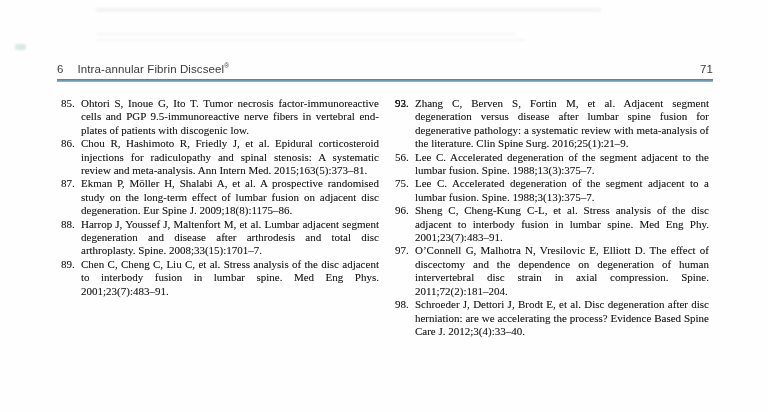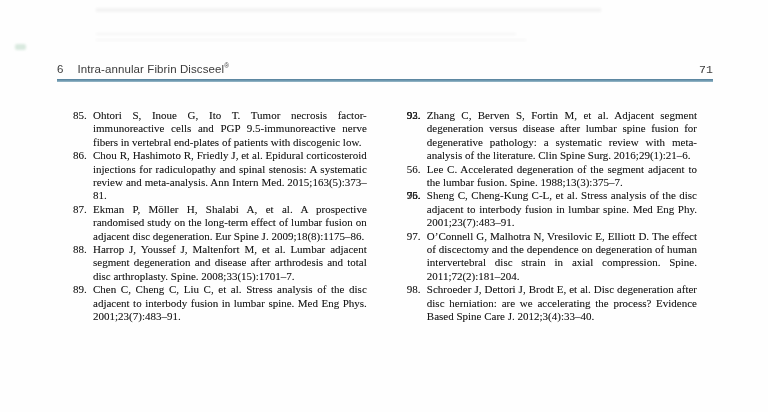--- a/index.html
+++ b/index.html
@@ -44,41 +44,41 @@
     font-size: 11.5px;
     color: #3b3b3b;
     letter-spacing: 0.1px;
   }
   .chapter-number { margin-right: 14px; }
   .chapter-title sup {
     font-size: 6.5px;
     vertical-align: super;
     line-height: 0;
   }
-  .page-number { margin-left: auto; font-family: Liberation Mono, monospace; }
+  .page-number { margin-left: auto; }
   .header-rule {
     position: absolute;
     left: 57px;
     right: 55px;
     top: 79px;
     height: 3px;
     background: linear-gradient(to bottom, #527e9a 0%, #6f99b0 50%, #9cbbca 100%);
   }
   
   .columns {
     position: absolute;
     left: 57px;
     top: 93px;
     width: 656px;
     display: flex;
     gap: 8px;
   }
   .col {
     list-style: none;
-    margin: 16px;
+    margin: 4px;
     padding: 0;
     font-family: Liberation Serif, serif;
   }
   .col-left  { width: 326px; }
   .col-right { width: 322px; }
   .ref {
     position: relative;
     padding-left: 20px;
     font-size: 11px;
     line-height: 13.4px;
@@ -134,28 +134,29 @@
         <span class="txt">Chen C, Cheng C, Liu C, et al. Stress analysis of the disc adjacent to interbody fusion in lumbar spine. Med Eng Phys. 2001;23(7):483–91.</span>
       </li>
     </ul>
 
     <ul class="col col-right">
       <li class="ref">
         <span class="num">92.</span>
       </li>
       <li class="ref">
         <span class="num">93.</span>
-        <span class="txt">Zhang C, Berven S, Fortin M, et al. Adjacent segment degeneration versus disease after lumbar spine fusion for degenerative pathology: a systematic review with meta-analysis of the literature. Clin Spine Surg. 2016;29(1):21–6.</span>
+        <span class="txt">Zhang C, Berven S, Fortin M, et al. Adjacent segment degeneration versus disease after lumbar spine fusion for degenerative pathology: a systematic review with meta-analysis of the literature. Clin Spine Surg. 2016;25(1):21–9.</span>
       </li>
       <li class="ref">
         <span class="num">56.</span>
         <span class="txt">Lee C. Accelerated degeneration of the segment adjacent to the lumbar fusion. Spine. 1988;13(3):375–7.</span>
       </li>
       <li class="ref">
         <span class="num">75.</span>
+        <span class="txt">Lee C. Accelerated degeneration of the segment adjacent to a lumbar fusion. Spine. 1988;3(13):375–7.</span>
       </li>
       <li class="ref">
         <span class="num">96.</span>
         <span class="txt">Sheng C, Cheng-Kung C-L, et al. Stress analysis of the disc adjacent to interbody fusion in lumbar spine. Med Eng Phy. 2001;23(7):483–91.</span>
       </li>
       <li class="ref">
         <span class="num">97.</span>
         <span class="txt">O’Connell G, Malhotra N, Vresilovic E, Elliott D. The effect of discectomy and the dependence on degeneration of human intervertebral disc strain in axial compression. Spine. 2011;72(2):181–204.</span>
       </li>
       <li class="ref">

